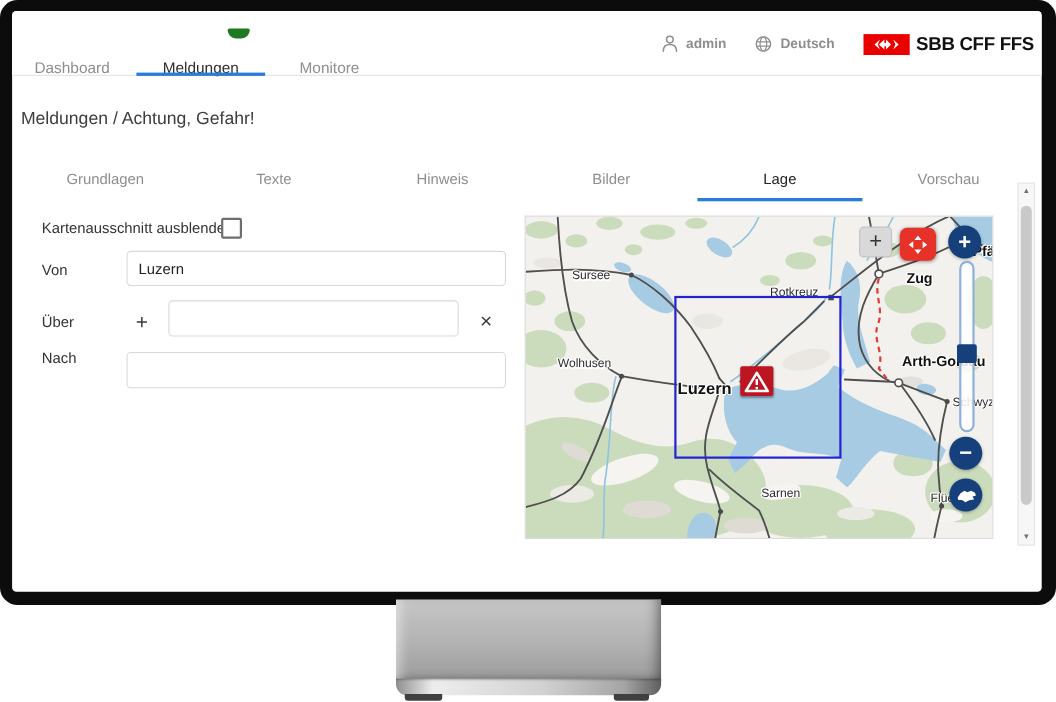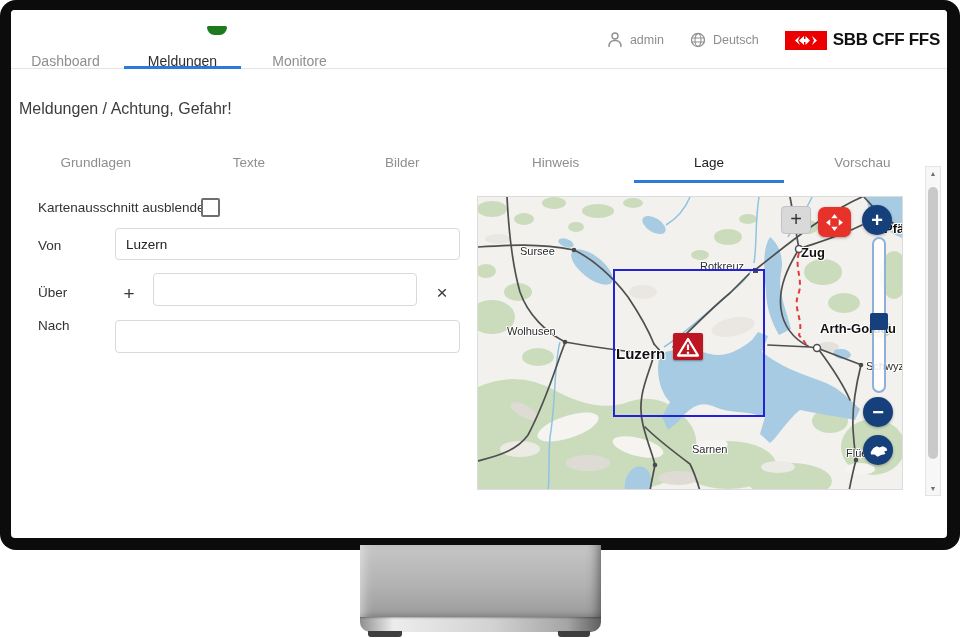--- a/index.html
+++ b/index.html
@@ -20,21 +20,21 @@
 
   
   .app-header { position:absolute; left:0; top:0; width:100%; height:59px; background:#fff; border-bottom:1px solid #e4e4e4; }
   .nav-tabs { position:absolute; left:-4px; top:0; height:59px; display:flex; }
   .nav-tab { width:117px; height:59px; display:flex; align-items:flex-end; justify-content:center; position:relative;
     font-size:14px; color:#8e8e8e; cursor:pointer; }
   .nav-tab.active { color:#2f2f2f; }
   .nav-tab.active .underline { position:absolute; left:0; right:0; bottom:0; height:3px; background:#2b7cd9; }
   .green-ind { position:absolute; right:14px; top:16px; width:20px; height:9px; background:#1e7a1e; border-radius:2px 2px 10px 10px; }
   .header-right { position:absolute; right:7px; top:0; height:59px; display:flex; align-items:center; gap:26px; }
-  .hr-item { display:flex; align-items:center; gap:7px; font-size:12.5px; color:#8e8e8e; cursor:pointer; }
+  .hr-item { display:flex; align-items:center; gap:7px; font-size:12.5px; color:#8e8e8e; cursor:pointer;font-weight:bold; }
   .logo { display:flex; align-items:flex-end; gap:6px; cursor:default; }
   .logo-box { width:42px; height:19px; background:#eb0000; display:flex; align-items:center; justify-content:center; }
   .logo-text { font-size:17px; font-weight:bold; color:#111; letter-spacing:-0.3px; white-space:nowrap; }
 
   
   .breadcrumb { position:absolute; left:8px; top:90px; font-size:16px; color:#3c3c3c; }
 
   
   .sub-tabs { position:absolute; left:8px; top:131px; width:920px; height:42px; display:flex; }
   .sub-tab { flex:1 1 0; display:flex; align-items:center; justify-content:center; position:relative;
@@ -130,24 +130,24 @@
       <div class="breadcrumb">Meldungen / Achtung, Gefahr!</div>
 
       <div class="sub-tabs">
         <div class="sub-tab">
             <span>Grundlagen</span>
           </div>
         <div class="sub-tab">
             <span>Texte</span>
           </div>
         <div class="sub-tab">
+            <span>Hinweis</span>
+          </div>
+        <div class="sub-tab">
             <span>Bilder</span>
-          </div>
-        <div class="sub-tab">
-            <span>Hinweis</span>
           </div>
         <div class="sub-tab active">
             <span>Lage</span>
             <span class="underline"></span>
           </div>
         <div class="sub-tab">
             <span>Vorschau</span>
           </div>
       </div>
 
@@ -260,21 +260,21 @@
             <circle cx="177" cy="268" r="2.3" fill="#4a4a4a"></circle>
             <circle cx="383" cy="168" r="2.3" fill="#4a4a4a"></circle>
             <circle cx="378" cy="263" r="2.3" fill="#4a4a4a"></circle>
             <rect x="275" y="71" width="5" height="5" fill="#4a4a4a"></rect>
           </g>
         </svg>
 
         <div class="town" style="left:42px; top:48px;">Sursee</div>
         <div class="town" style="left:222px; top:63px;">Rotkreuz</div>
         <div class="town" style="left:29px; top:128px;">Wolhusen</div>
-        <div class="town big" style="left:323px; top:48px;">Zug</div>
+        <div class="town big" style="left:323px; top:48px;padding-left:23px;">Zug</div>
         <div class="town big" style="left:406px; top:24px;">Pfäffikon</div>
         <div class="town big" style="left:342px; top:124px;">Arth-Goldau</div>
         <div class="town" style="left:388px; top:163px;">Schwyz</div>
         <div class="town" style="left:182px; top:246px;margin-left:32px;">Sarnen</div>
         <div class="town" style="left:368px; top:250px;">Flüelen</div>
         <div class="town huge" style="left:138px; top:148px;">Luzern</div>
 
         <div class="sel-rect"></div>
 
         <div class="warn">

